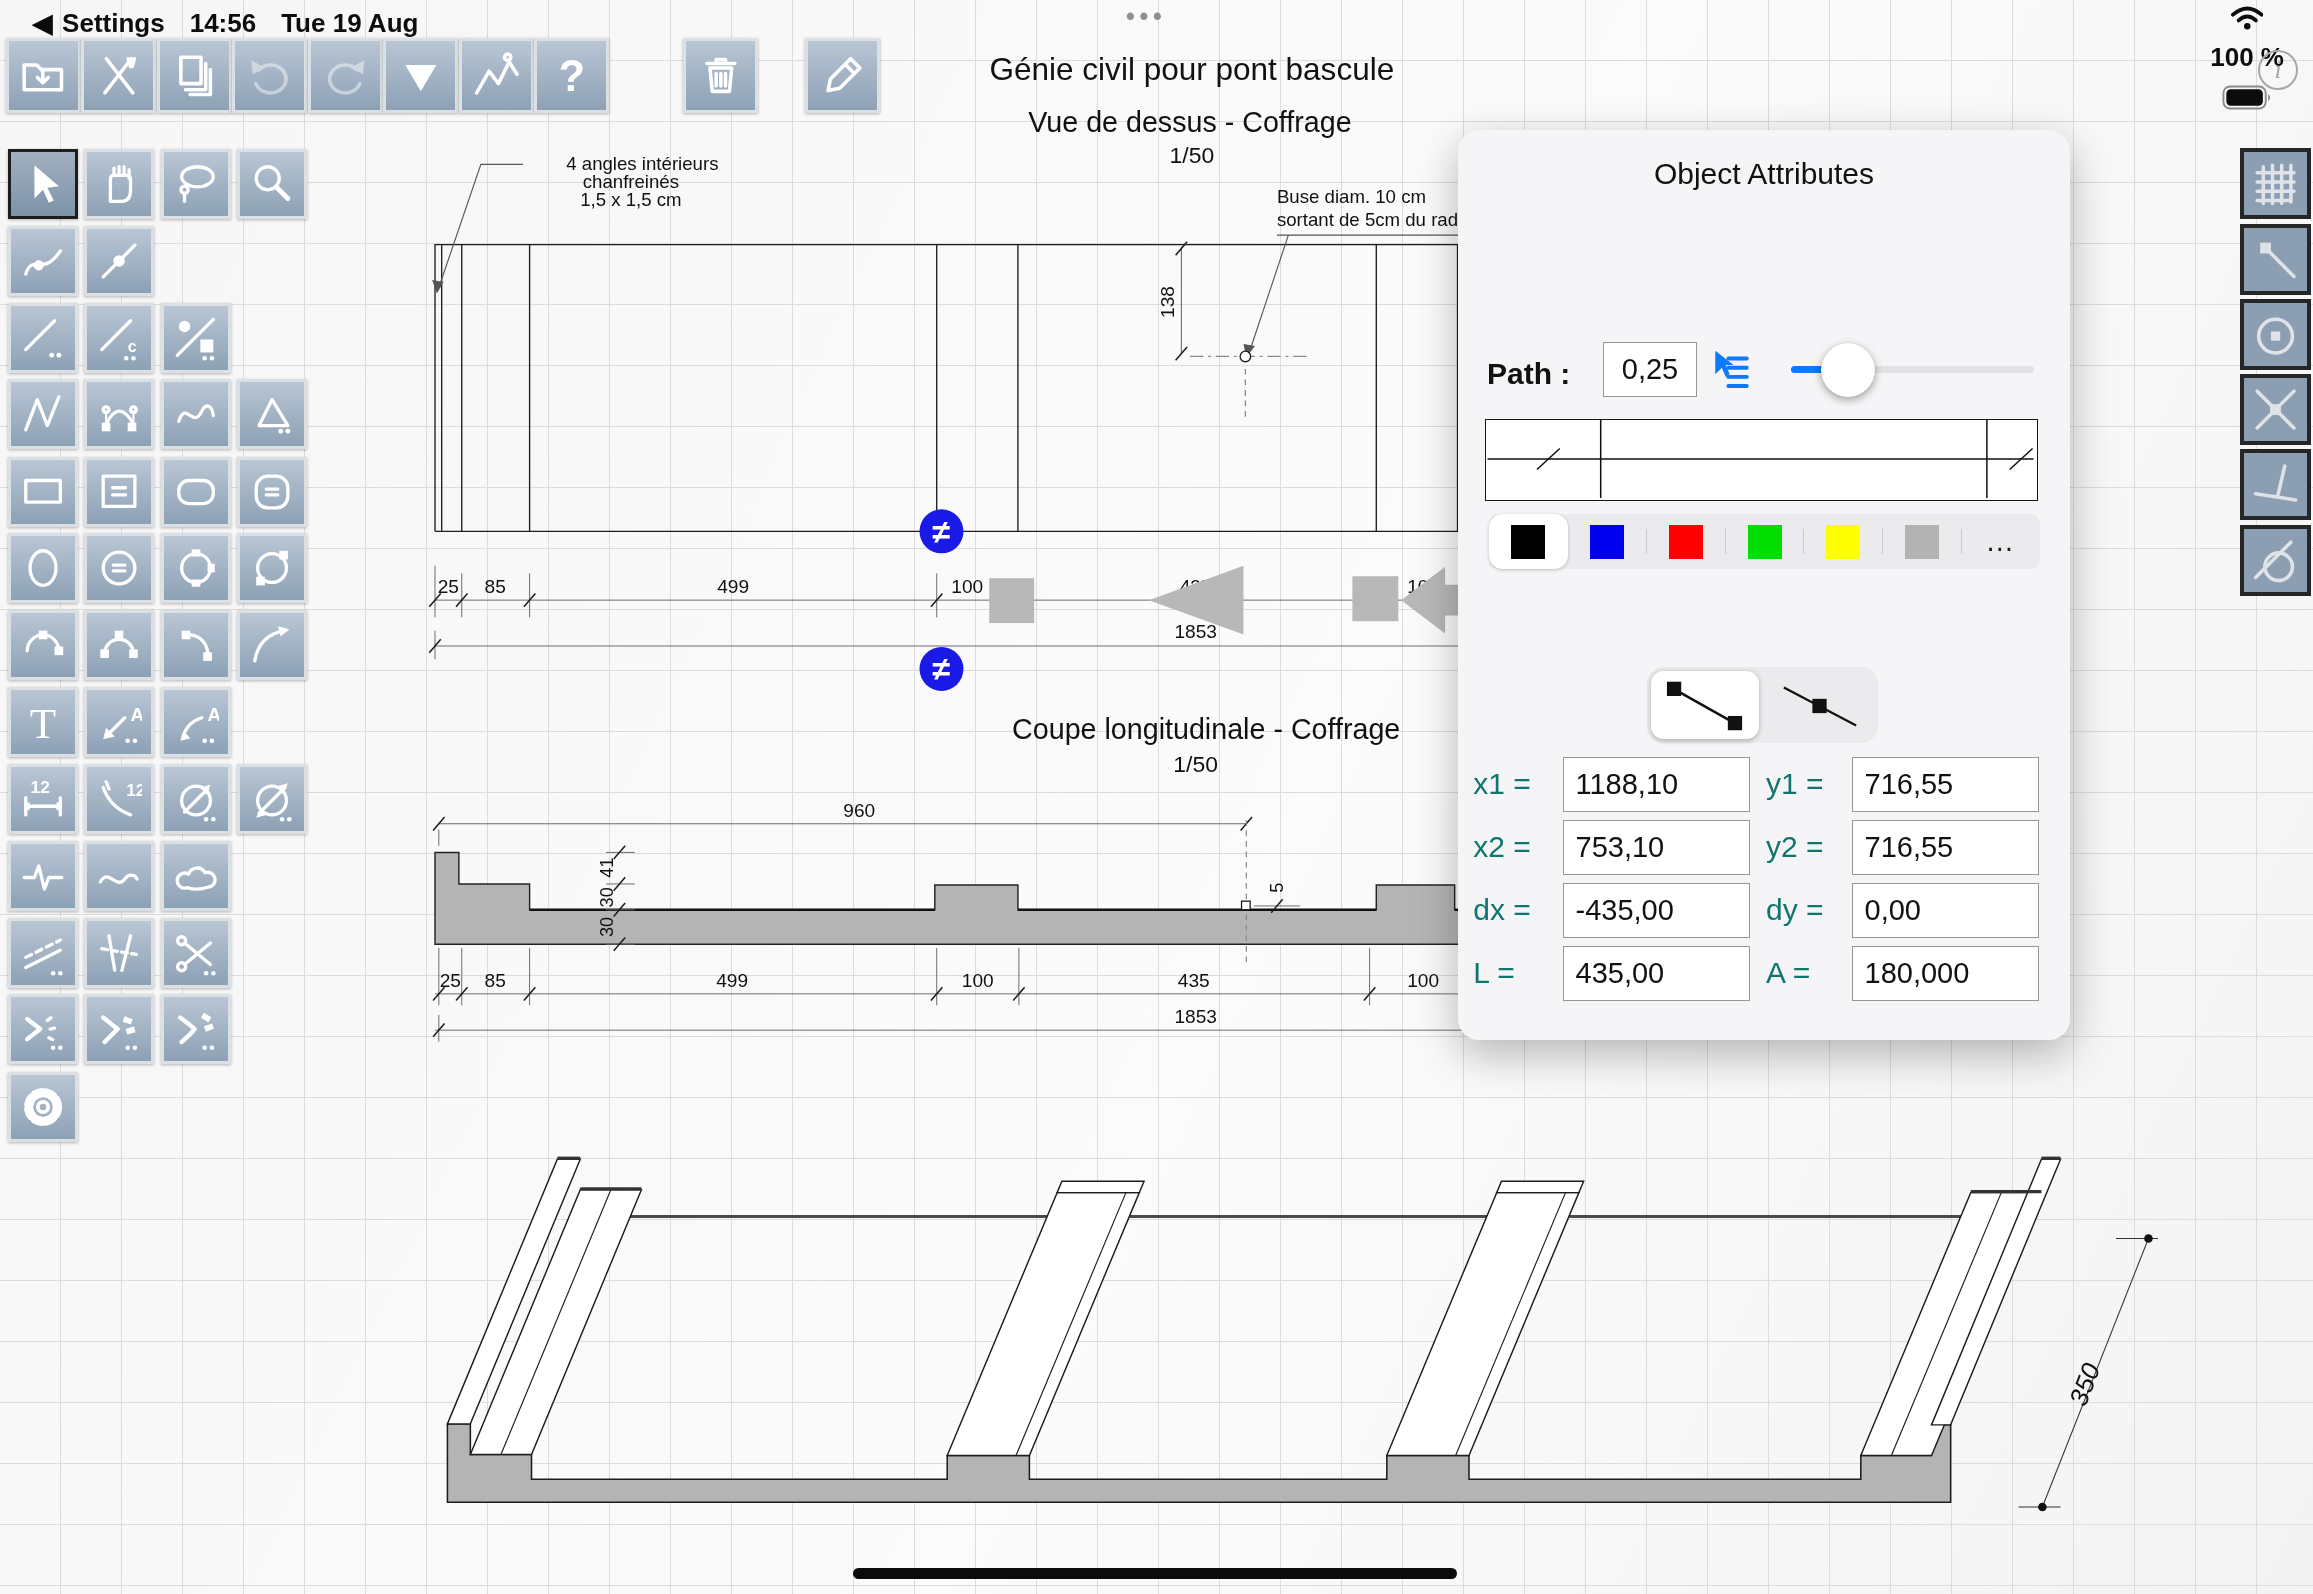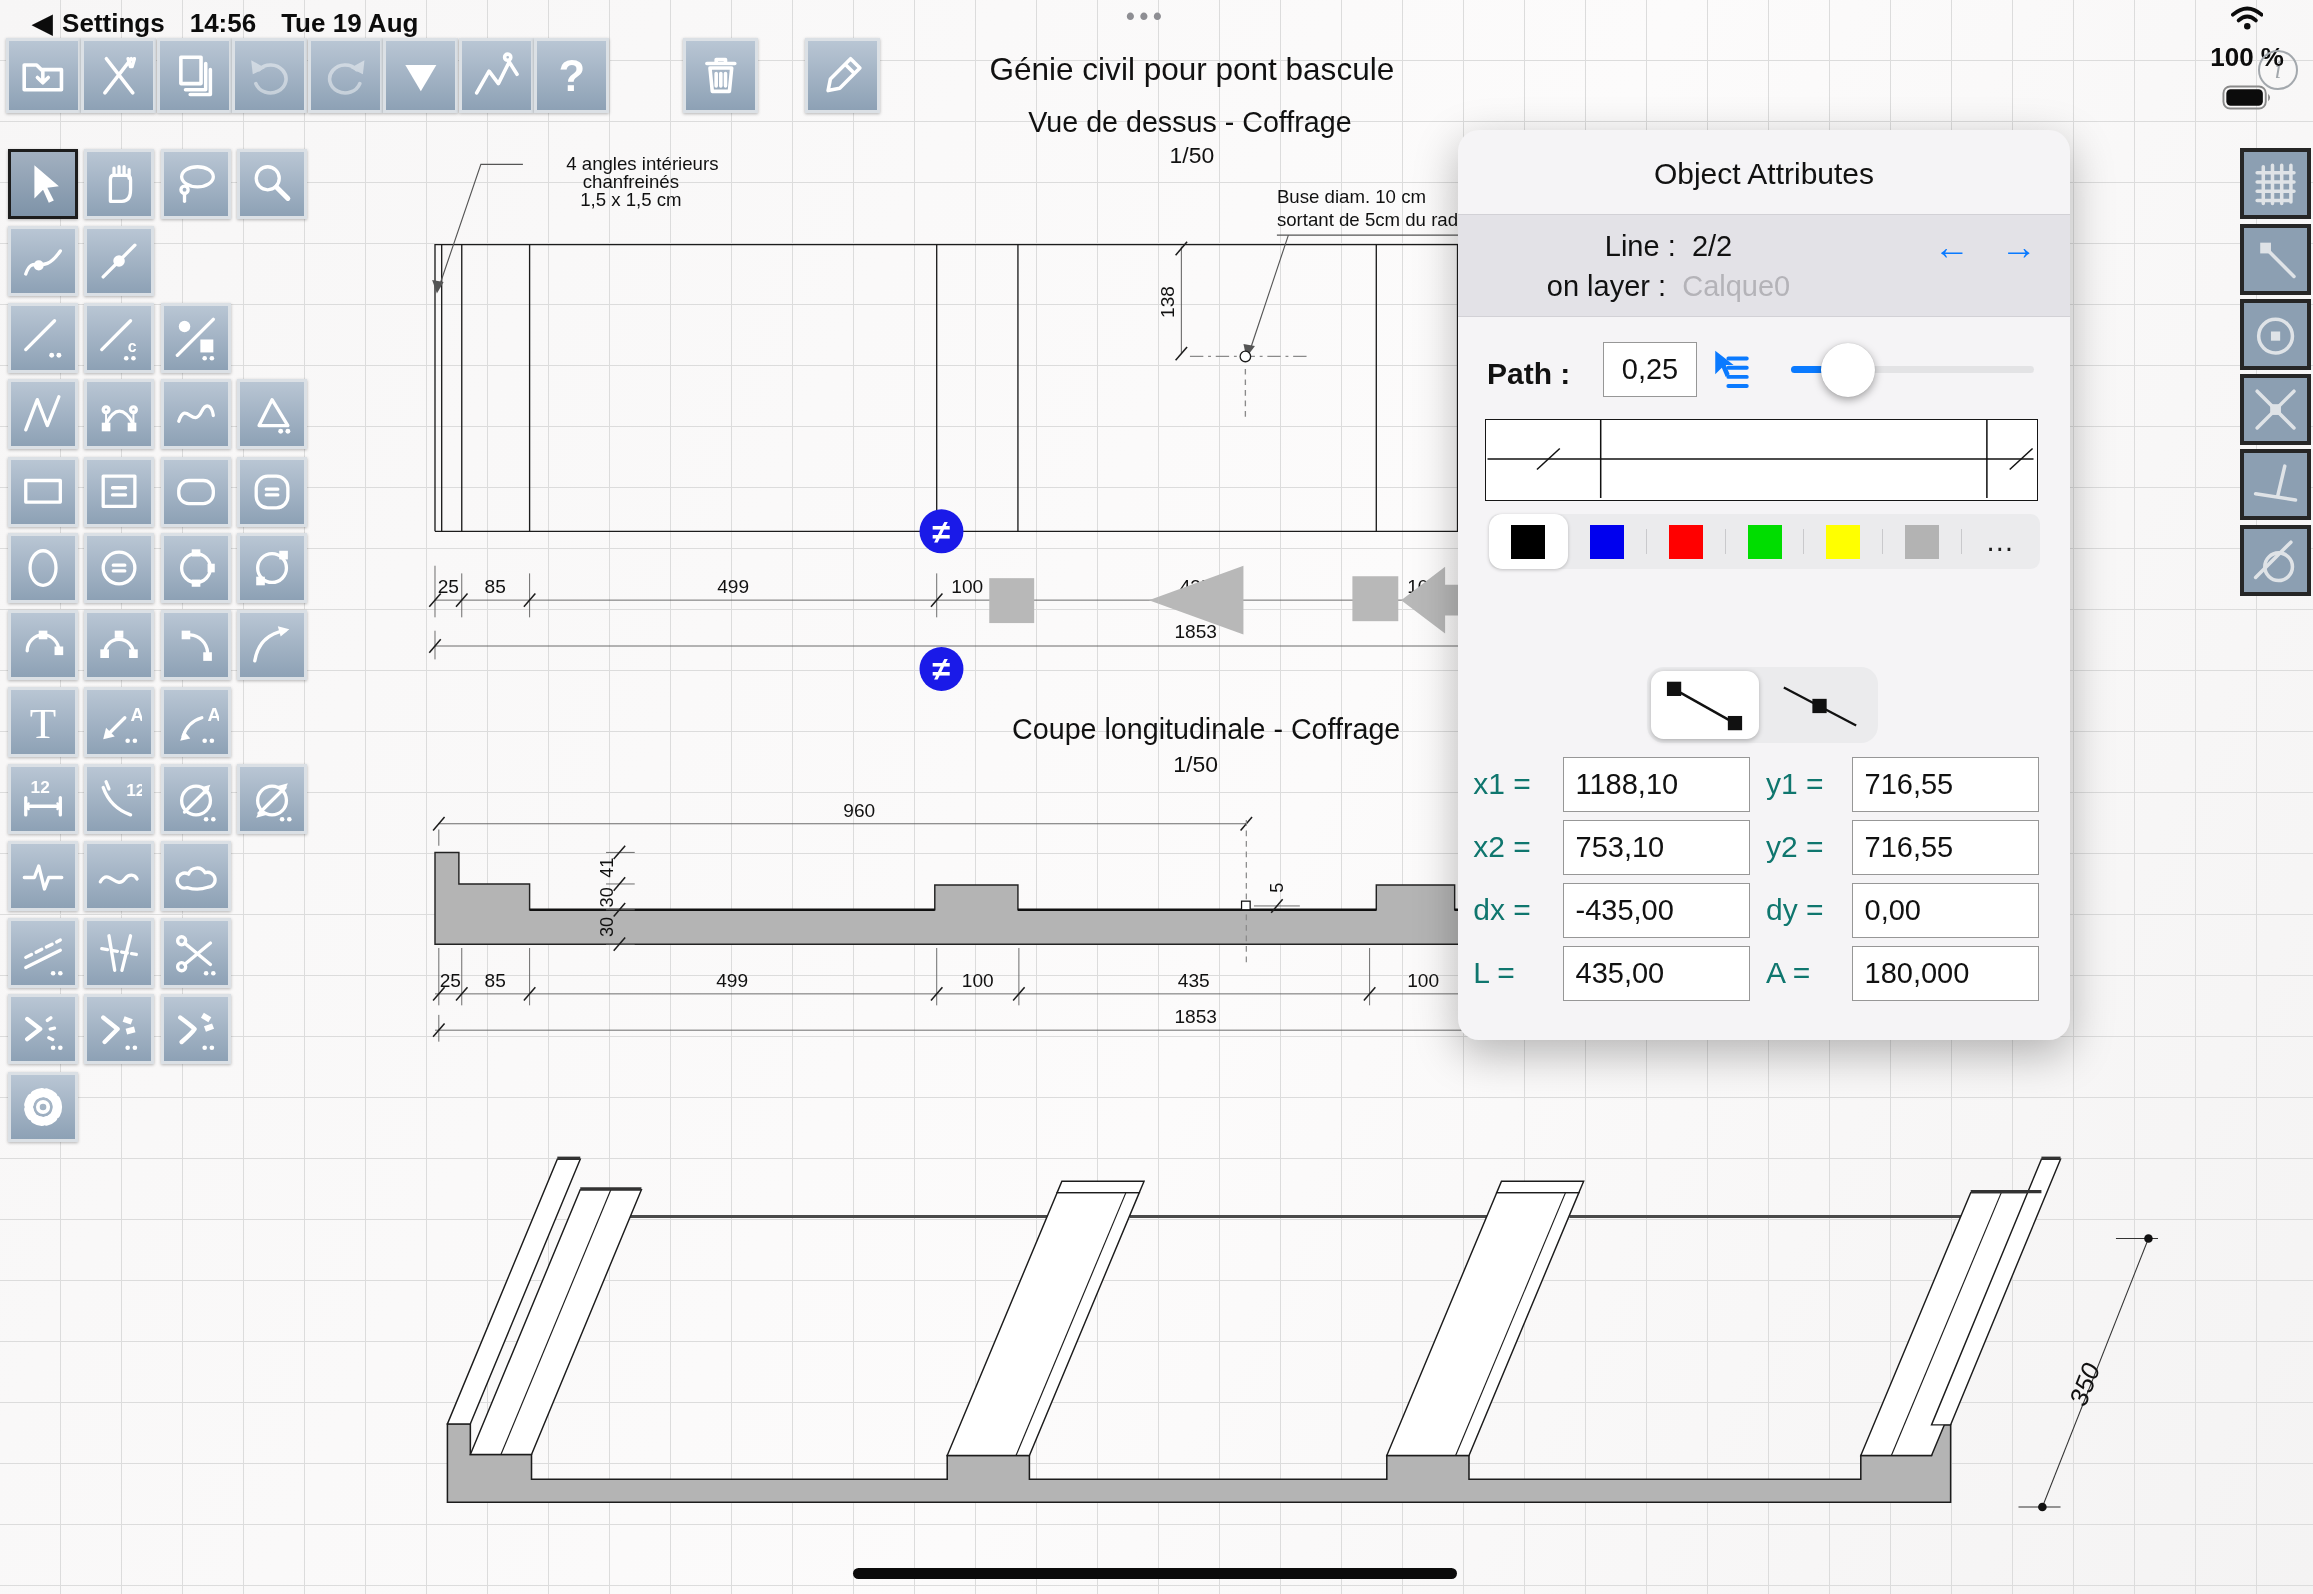--- a/index.html
+++ b/index.html
@@ -781,26 +781,20 @@
         <svg viewBox="0 0 32 32" fill="none" stroke="#dfe3e7" stroke-width="2.3" stroke-linecap="round" stroke-linejoin="round">
           <circle cx="18" cy="20" r="9"></circle>
           <path d="M3 27 L26 4"></path>
         </svg>
       </span>
     </div>
   </div>
 
 <div class="panel">
   <div class="p-title">Object Attributes</div>
-  <div class="p-sub">
-    <div class="l1"><span>Line :</span>&nbsp;&nbsp;<span>2/2</span></div>
-    <div class="l2"><span>on layer :</span>&nbsp;&nbsp;<span class="dim">Calque0</span></div>
-    <div class="p-nav prev">←</div>
-    <div class="p-nav next">→</div>
-  </div>
 
   <div class="p-pathrow">
     <span class="p-label">Path :</span>
     <div class="vbox path-box">0,25</div>
     <svg class="preset-ic" viewBox="0 0 32 32">
       <path d="M14 8 H28 M14 15 H28 M14 22 H28 M14 29 H28" stroke="#0a7aff" stroke-width="3" stroke-linecap="round" fill="none"></path>
       <polygon points="4,2 4,20 9,15 12,22 15,20 12,13 18,13" fill="#0a7aff"></polygon>
     </svg>
     <div class="slider" style="left:333px;top:0;width:243px;height:55px;">
       <div class="track"></div>

